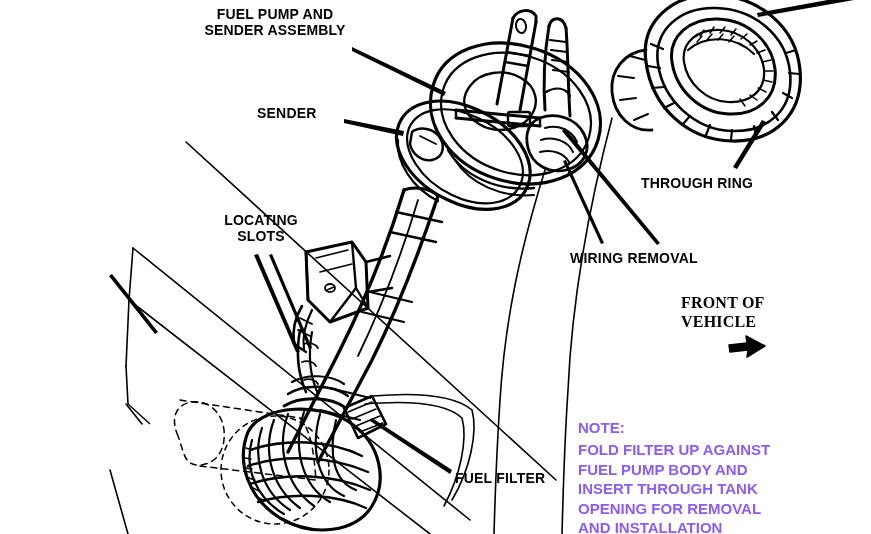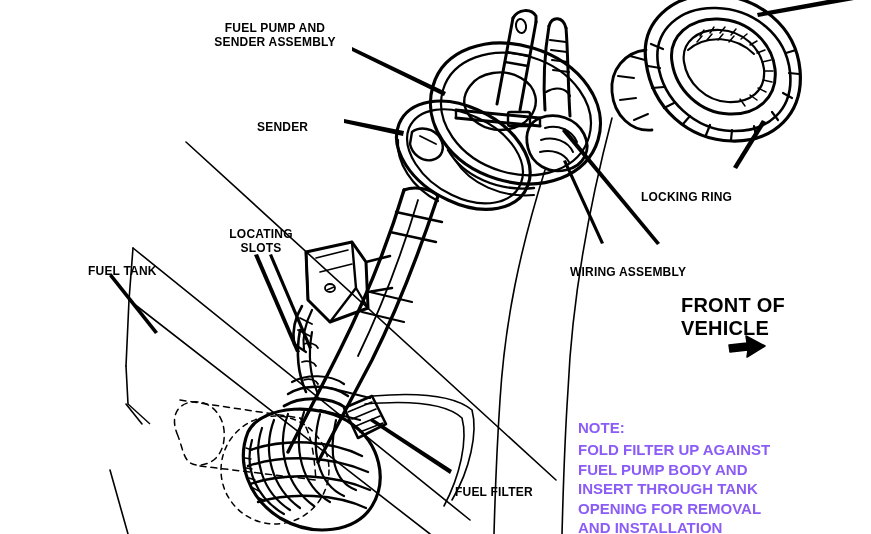--- a/index.html
+++ b/index.html
@@ -13,22 +13,22 @@
   #art{position:absolute;left:0;top:0;width:871px;height:534px;}
   .lbl{
     position:absolute;
     font-family:"Liberation Sans","DejaVu Sans",sans-serif;
     font-weight:bold;
     color:#000000;
     white-space:pre;
     line-height:1.16;
     letter-spacing:0.2px;
   }
-  .lbl.sz18{font-size:12px;margin-top:16px;}
-  .lbl.sz17{font-size:20px;}
+  .lbl.sz18{font-size:14px;}
+  .lbl.sz17{font-size:16px;font-family:Liberation Serif, serif;}
   .ctr{text-align:center;}
   .note-block{
     position:absolute;
     font-family:"Liberation Sans","DejaVu Sans",sans-serif;
     font-weight:bold;font-size:15px;color:#8b5cf6;
     line-height:1.30;white-space:pre;
   }
   .arrow-glyph{position:absolute;}
 </style>
 </head>
@@ -295,25 +295,24 @@
       <path d="M128,404 L150,424"></path>
     </g>
 
   </svg>
 
   <div class="lbl sz18 ctr" style="left:182px;top:6px;width:186px;">FUEL PUMP AND
 SENDER ASSEMBLY</div>
 
   <div class="lbl sz18" style="left:257px;top:105px;">SENDER</div>
 
-  <div class="lbl sz18" style="left:641px;top:175px;">LOCKING RING</div>
-
-  <div class="lbl sz18" style="left:570px;top:250px;">WIRING ASSEMBLY</div>
-
-  <div class="lbl sz18" style="left:88px;top:249px;">FUEL TANK</div>
+  <div class="lbl sz18" style="left:641px;top:175px;">THROUGH RING</div>
+
+  <div class="lbl sz18" style="left:570px;top:250px;">WIRING REMOVAL</div>
+
 
   <div class="lbl sz18" style="left:455px;top:470px;">FUEL FILTER</div>
 
   <div class="lbl sz18 ctr" style="left:196px;top:212px;width:130px;">LOCATING
 SLOTS</div>
 
   <div class="lbl sz17" style="left:681px;top:294px;">FRONT OF
 VEHICLE</div>
 
   <svg class="arrow-glyph" style="left:727px;top:334px;" width="42" height="26" viewBox="0 0 42 26" xmlns="http://www.w3.org/2000/svg">

